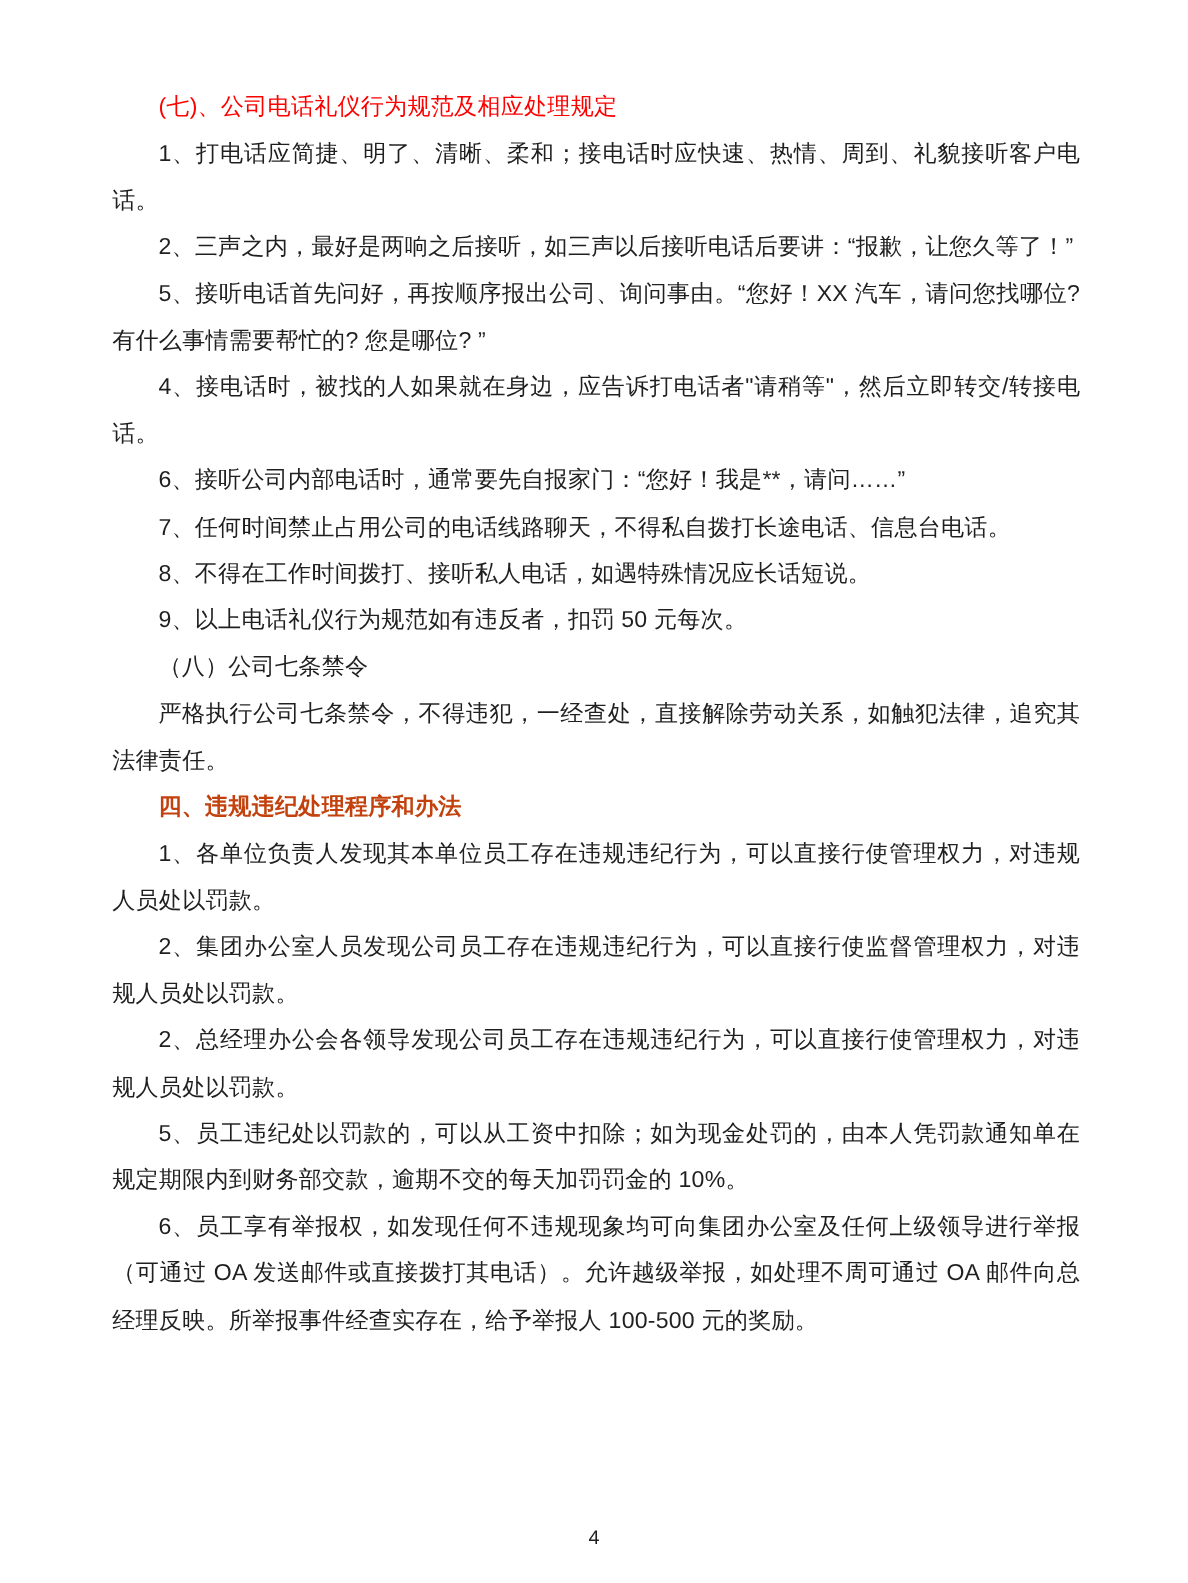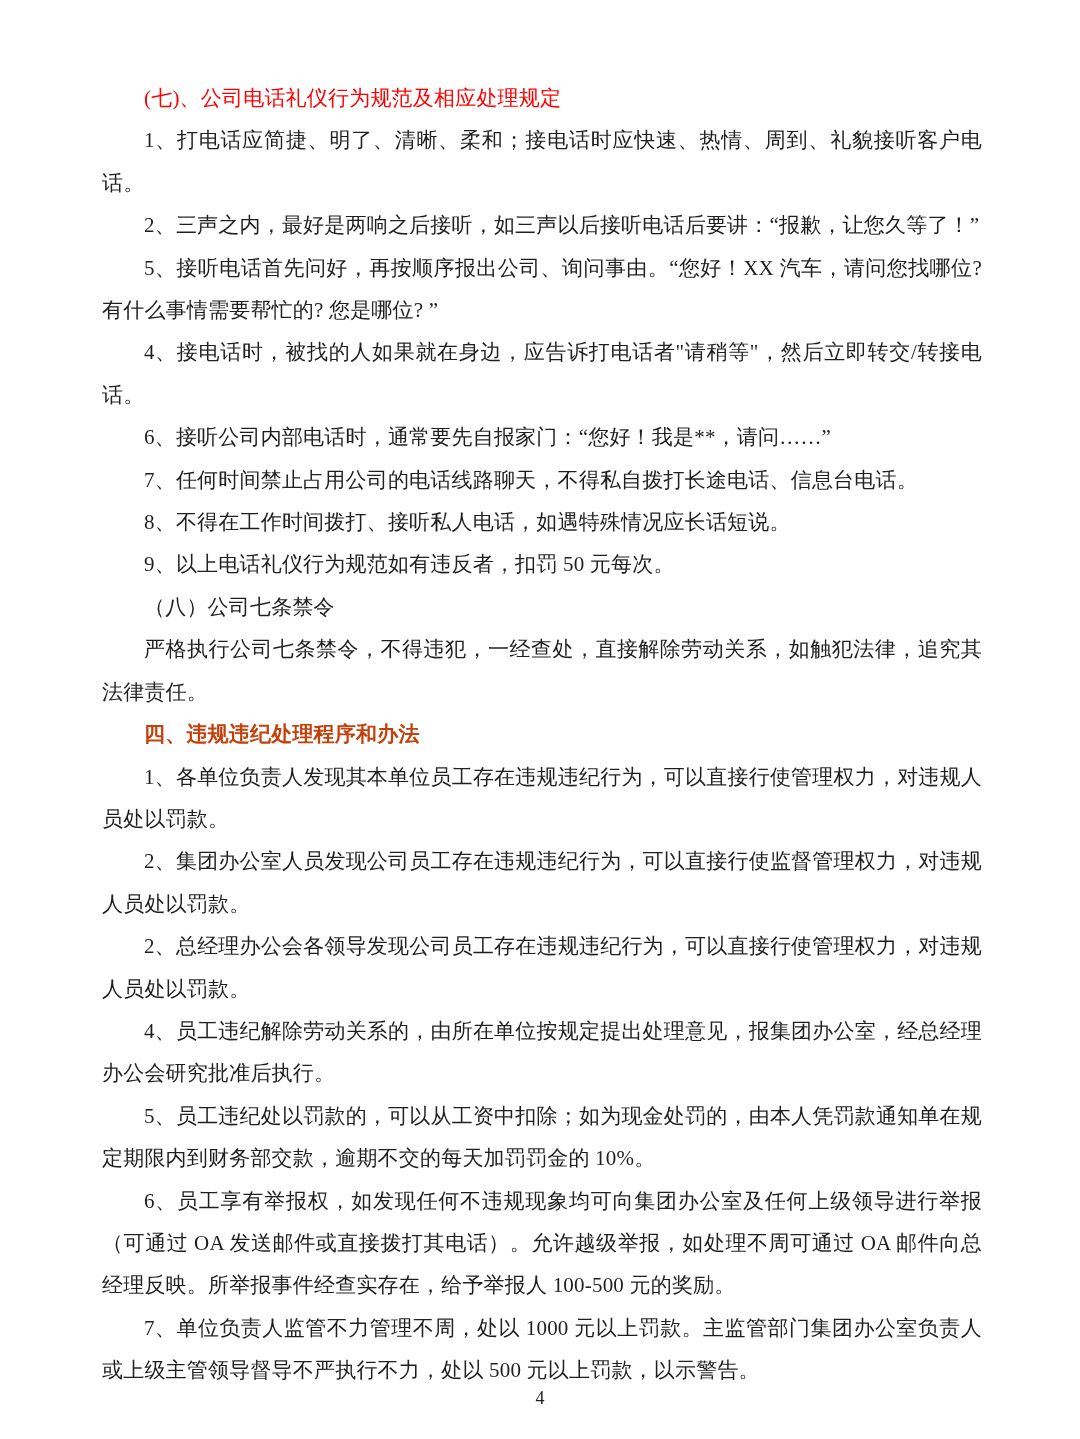--- a/index.html
+++ b/index.html
@@ -6,21 +6,21 @@
     margin: 0;
     padding: 0;
     background: #ffffff;
   }
   .page {
     position: relative;
     width: 1080px;
     height: 1439px;
     margin: 0 auto;
     background: #ffffff;
-    font-family: Liberation Serif, serif;
+    font-family: Liberation Sans, sans-serif;
     color: #1f1f1f;
     overflow: hidden;
   }
   .content {
     padding: 77px 98px 0 102px;
   }
   .content p {
     margin: 0;
     font-size: 21px;
     line-height: 42.4px;
@@ -60,19 +60,17 @@
       <p class="body">6、接听公司内部电话时，通常要先自报家门：“您好！我是**，请问……”</p>
       <p class="body">7、任何时间禁止占用公司的电话线路聊天，不得私自拨打长途电话、信息台电话。</p>
       <p class="body">8、不得在工作时间拨打、接听私人电话，如遇特殊情况应长话短说。</p>
       <p class="body">9、以上电话礼仪行为规范如有违反者，扣罚 50 元每次。</p>
       <p class="body">（八）公司七条禁令</p>
       <p class="body">严格执行公司七条禁令，不得违犯，一经查处，直接解除劳动关系，如触犯法律，追究其法律责任。</p>
       <p class="heading-bold">四、违规违纪处理程序和办法</p>
       <p class="body">1、各单位负责人发现其本单位员工存在违规违纪行为，可以直接行使管理权力，对违规人员处以罚款。</p>
       <p class="body">2、集团办公室人员发现公司员工存在违规违纪行为，可以直接行使监督管理权力，对违规人员处以罚款。</p>
       <p class="body">2、总经理办公会各领导发现公司员工存在违规违纪行为，可以直接行使管理权力，对违规人员处以罚款。</p>
-      <p class="body">4、员工违纪解除劳动关系的，由所在单位按规定提出处理意见，报集团办公室，经总经理办公会研究批准后执行。</p>
       <p class="body">5、员工违纪处以罚款的，可以从工资中扣除；如为现金处罚的，由本人凭罚款通知单在规定期限内到财务部交款，逾期不交的每天加罚罚金的 10%。</p>
       <p class="body">6、员工享有举报权，如发现任何不违规现象均可向集团办公室及任何上级领导进行举报（可通过 OA 发送邮件或直接拨打其电话）。允许越级举报，如处理不周可通过 OA 邮件向总经理反映。所举报事件经查实存在，给予举报人 100-500 元的奖励。</p>
-      <p class="body">7、单位负责人监管不力管理不周，处以 1000 元以上罚款。主监管部门集团办公室负责人或上级主管领导督导不严执行不力，处以 500 元以上罚款，以示警告。</p>
     </div>
   <div class="page-number">4</div>
 </div>
 
 </body></html>

